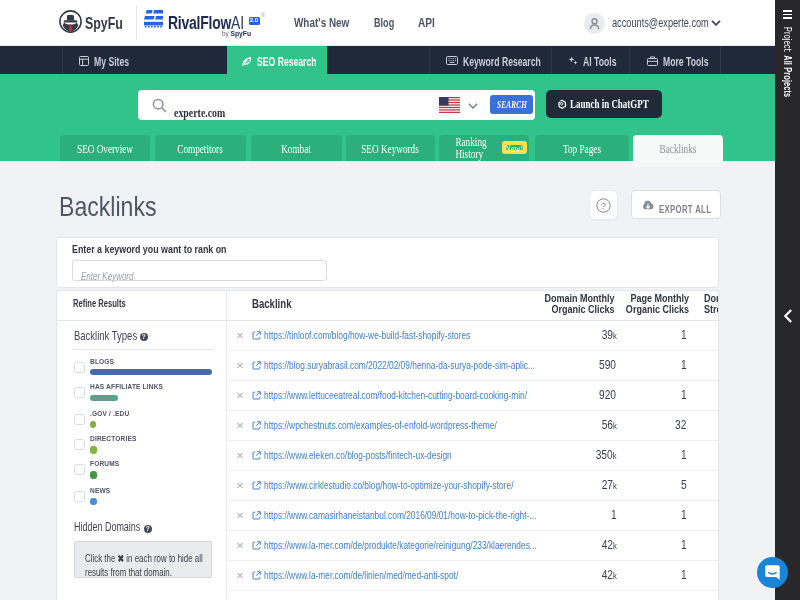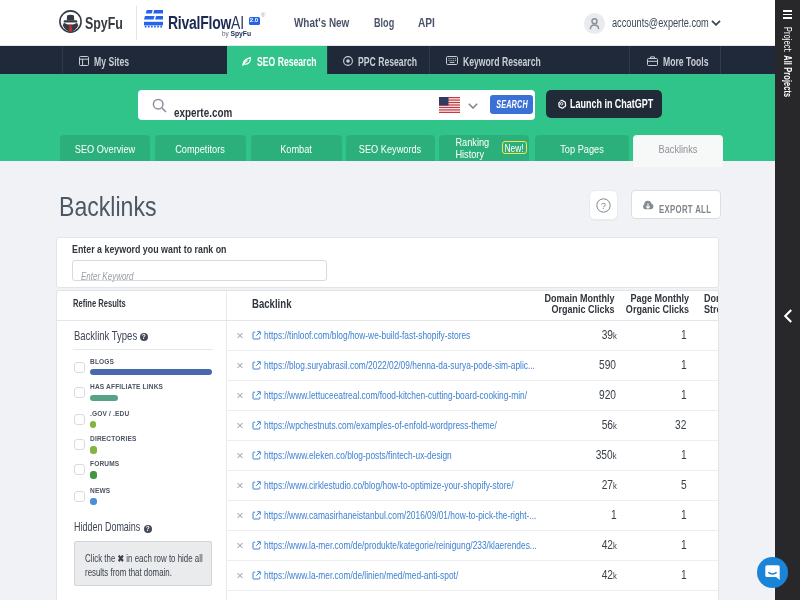--- a/index.html
+++ b/index.html
@@ -12,40 +12,40 @@
 
 
 #mainnav { position:absolute; left:0; top:46px; width:800px; height:28px; background:#1f2939;font-weight:bold; }
 #mainnav .tab { position:absolute; top:0; height:28px; border-left:1px solid #2d3949; }
 #mainnav .tab.active { background:#30c48a; border-left-color:#30c48a; }
 #mainnav .nlbl { position:absolute; top:50%; margin-top:-5.5px; font-size:12px; line-height:14px; color:#c9ced6; transform-origin:0 50%; transform:scaleX(0.72); white-space:nowrap; }
 #mainnav .active .nlbl { color:#fff; }
 #mainnav .nico { position:absolute; top:50%; margin-top:-4px; }
 
 
-#greenband { position:absolute; left:0; top:74px; width:800px; height:87px; background:#30c48a; }
+#greenband { position:absolute; left:0; top:74px; width:800px; height:87px; background:#30c48a;font-family:Liberation Serif, serif; }
 #searchbar { position:absolute; left:138px; top:15.5px; width:397px; height:30.5px; background:#fff; border-radius:4px; }
 #searchbtn { position:absolute; left:352px; top:5px; width:43px; height:19.5px; background:#3b70d6; border-radius:3px; overflow:hidden;text-align:right; }
 #gptbtn { position:absolute; left:545.5px; top:16.3px; width:116.5px; height:27.6px; background:#212b38; border-radius:5px; }
 .stab { position:absolute; background:#2cb07b; border-radius:4px 4px 0 0; }
 .stab .slbl { position:absolute; left:50%; top:calc(50% + 1.5px); white-space:nowrap; transform:translate(-50%,-50%) scaleX(0.8); font-size:11.5px; color:#fff; }
 
 
 #helpbtn { position:absolute; left:589px; top:190px; width:29px; height:30px; background:#fff; border:1px solid #e9ebed; border-radius:6px; box-shadow:0 1px 1px rgba(0,0,0,0.03); }
 #exportbtn { position:absolute; left:631px; top:190px; width:90px; height:29px; background:#fff; border:1px solid #dcdfe2; border-radius:4px;text-decoration:underline; }
 #card1 { position:absolute; left:56px; top:237px; width:663px; height:51px; background:#fff; border:1px solid #e2e4e7; border-radius:3px; }
 #kwinput { position:absolute; left:15px; top:22px; width:255px; height:21px; border:1px solid #d7dade; border-radius:3px; background:#fff; }
 #card2 { position:absolute; left:56px; top:290px; width:663px; height:310px; background:#fff; border:1px solid #e2e4e7; border-bottom:none; border-radius:3px 3px 0 0; overflow:hidden; }
 #vline { position:absolute; left:169px; top:0; width:1px; height:310px; background:#e8eaec; }
 #hline { position:absolute; left:0; top:29px; width:663px; height:1px; background:#e3e5e8; }
 .cb { position:absolute; width:11px; height:11px; border:1px solid #d8dbe0; border-radius:3px; background:#fff; }
 .flbl { position:absolute; font-size:8px; font-weight:bold; color:#4a5263; letter-spacing:0.2px; white-space:nowrap; transform-origin:0 0; transform:scaleX(0.82); line-height:8px; }
 .bar { position:absolute; height:6.5px; border-radius:3px; }
 .qh { position:absolute; width:8px; height:8px; border-radius:50%; background:#434b59; color:#fff; font-size:6.5px; font-weight:bold; text-align:center; line-height:8px; }
-#hdbox { position:absolute; left:17px; top:250px; width:138px; height:45px; background:#e9ebed; border:1px solid #d2d5d9; border-radius:2px; }
+#hdbox { position:absolute; left:17px; top:250px; width:138px; height:37px; background:#e9ebed; border:1px solid #d2d5d9; border-radius:2px; }
 .trow-line { position:absolute; left:169px; width:494px; height:1px; background:#eceef0; }
 .xi { position:absolute; color:#a6acb3; font-size:9.5px; }
 .lnk { position:absolute; font-size:11px; color:#3e80d3; white-space:nowrap; transform-origin:0 50%; transform:scaleX(0.76); }
 .num { position:absolute; font-size:12px; color:#39404a; white-space:nowrap; transform-origin:100% 50%; transform:scaleX(0.85); }
 .num .k { font-size:9px; }
 .thh { position:absolute; font-size:11px; font-weight:bold; color:#30363e; line-height:11.5px; text-align:right; transform-origin:100% 0; transform:scaleX(0.82); white-space:nowrap; }
 
 
 #sidebar { position:absolute; left:775px; top:0; width:25px; height:600px; background:#28282b; }
 #vtext { position:absolute; left:6.5px; top:27px; writing-mode:vertical-rl; font-size:10.5px; color:#fff; letter-spacing:0.2px; transform-origin:50% 0; transform:scale(1,0.70); white-space:nowrap; }
@@ -100,33 +100,33 @@
         <path d="M0.5 3.2 h9 M3.6 3.2 v6.3" stroke="#c9ced6" fill="none"></path>
       </svg>
     <span class="nlbl" style="left:31.2px;">My Sites</span>
   </div>
   <div class="tab active" style="left:226.8px;width:100.5px;">
     <svg class="nico" style="left:13.5px;" width="11" height="11" viewBox="0 0 11 11">
         <path d="M1.8 9.2 Q1.8 3.6 9.5 1.6 Q9.6 8.3 3.6 8.3 Q2.7 8.3 1.8 9.2 Z M1.8 9.2 Q3.2 6 6.5 4.4" fill="none" stroke="#fff" stroke-width="1.1"></path>
       </svg>
     <span class="nlbl" style="left:29.5px;">SEO Research</span>
   </div>
-  <div class="tab" style="left:327.3px;width:101.7px;">
-    <svg class="nico" style="left:14.7px;" width="10" height="10" viewBox="0 0 10 10">
-        <circle cx="5" cy="5" r="4.4" fill="none" stroke="#c9ced6" stroke-width="1.1"></circle>
-        <circle cx="5" cy="5" r="1.8" fill="#c9ced6"></circle>
-      </svg>
-    <span class="nlbl" style="left:29.7px;">PPC Research</span>
-  </div>
   <div class="tab" style="left:429px;width:121.5px;">
     <svg class="nico" style="left:15.7px;margin-top:-4.5px;" width="12" height="9" viewBox="0 0 12 9">
         <rect x="0.5" y="0.5" width="11" height="8" rx="1.2" fill="none" stroke="#c9ced6"></rect>
         <path d="M2.5 2.6 h1 M4.6 2.6 h1 M6.7 2.6 h1 M8.8 2.6 h1 M2.5 4.5 h1 M4.6 4.5 h1 M6.7 4.5 h1 M8.8 4.5 h1 M3.6 6.4 h4.8" stroke="#c9ced6"></path>
       </svg>
     <span class="nlbl" style="left:32.7px;">Keyword Research</span>
+  </div>
+  <div class="tab" style="left:550.5px;width:78.8px;">
+    <svg class="nico" style="left:16.6px;" width="10" height="10" viewBox="0 0 10 10">
+        <path d="M3.5 0.5 L4.3 2.7 L6.5 3.5 L4.3 4.3 L3.5 6.5 L2.7 4.3 L0.5 3.5 L2.7 2.7 Z" fill="#c9ced6"></path>
+        <path d="M7.5 4.5 L8.1 6 L9.5 6.6 L8.1 7.2 L7.5 8.7 L6.9 7.2 L5.5 6.6 L6.9 6 Z" fill="#c9ced6"></path>
+      </svg>
+    <span class="nlbl" style="left:31.6px;">AI Tools</span>
   </div>
   <div class="tab" style="left:629.3px;width:92.2px;border-right:1px solid #2f3c4c;">
     <svg class="nico" style="left:17px;" width="11" height="10" viewBox="0 0 11 10">
         <rect x="0.5" y="2.5" width="10" height="7" rx="1" fill="none" stroke="#c9ced6"></rect>
         <path d="M3.6 2.5 V0.9 h3.8 v1.6" fill="none" stroke="#c9ced6"></path>
         <path d="M0.5 5.3 h10" stroke="#c9ced6"></path>
       </svg>
     <span class="nlbl" style="left:33px;">More Tools</span>
   </div>
 </div>
@@ -172,21 +172,21 @@
       <span class="slbl">Competitors</span>
     </div>
   <div class="stab" style="left:346px;top:60.5px;width:88.5px;height:26.5px;">
       <span class="slbl">SEO Keywords</span>
     </div>
   <div class="stab" style="left:250.5px;top:60.5px;width:91.5px;height:26.5px;">
       <span class="slbl">Kombat</span>
     </div>
   <div class="stab" style="left:439.3px;top:60.5px;width:90px;height:26.5px;">
     <div style="position:absolute;left:12.7px;top:2.5px;width:34px;text-align:center;font-size:11.5px;line-height:11.8px;color:#fff;transform:scaleX(0.8);transform-origin:50% 50%;">Ranking History</div>
-    <div style="position:absolute;left:62.5px;top:6.8px;width:25px;height:13px;border:1px solid #fde047;border-radius:3px;">
+    <div style="position:absolute;left:62.5px;top:6.8px;width:25px;height:13px;border:4px solid #fde047;border-radius:3px;">
         <span style="position:absolute;left:50%;top:50%;transform:translate(-50%,-50%) scaleX(0.8);font-size:10.5px;color:#fff;white-space:nowrap;">New!</span>
       </div>
   </div>
   <div class="stab" style="left:534.5px;top:60.5px;width:94.5px;height:26.5px;">
       <span class="slbl">Top Pages</span>
     </div>
   <div class="stab" style="left:633px;top:60.5px;width:89.5px;height:32.5px;background:#f7f8f8;">
       <span class="slbl" style="color:#8c9298;margin-top:-3px;">Backlinks</span>
     </div>
 </div>

